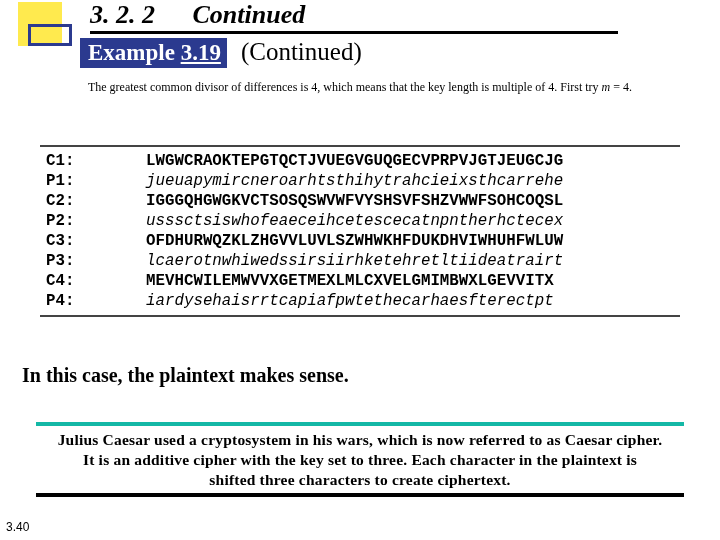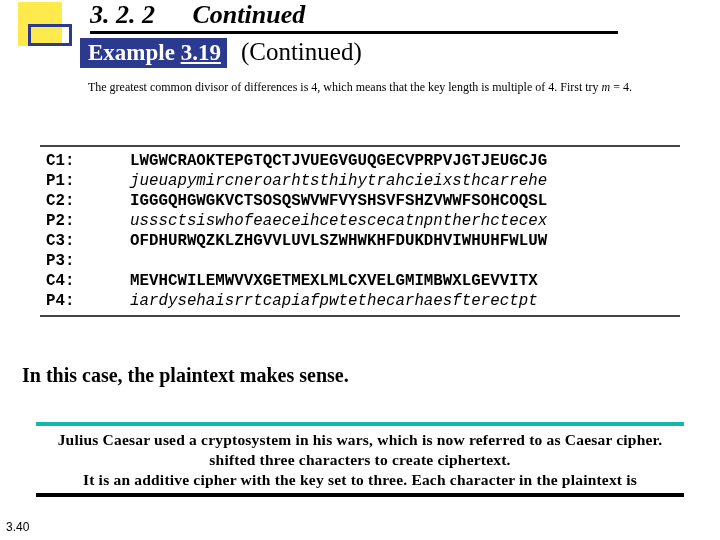--- a/index.html
+++ b/index.html
@@ -66,20 +66,21 @@
     border-top:2px solid #444;
     border-bottom:2px solid #444;
     padding:4px 0 4px 0;
   }
   .row{
     display:flex;
     font-family:'Courier New',Courier,monospace;
     font-size:15.8px;
     white-space:nowrap;
     padding:1px 6px;
+    gap:16px;
   }
   .lbl{font-weight:bold;width:44px;}
   .val{font-family:'Courier New',Courier,monospace;margin-left:40px;}
   .bold .val{font-weight:bold;}
   .ital .val{font-style:italic;}
   .para2{
     position:absolute;
     left:22px;top:364px;
     font-weight:bold;
     font-size:20px;
@@ -150,34 +151,35 @@
     <div class="row ital">
       <span class="lbl">P2:</span>
       <span class="val">usssctsiswhofeaeceihcetescecatnpntherhctecex</span>
     </div>
     <div class="row bold">
       <span class="lbl">C3:</span>
       <span class="val">OFDHURWQZKLZHGVVLUVLSZWHWKHFDUKDHVIWHUHFWLUW</span>
     </div>
     <div class="row ital">
       <span class="lbl">P3:</span>
+      <span class="val">lcaerotnwhiwedssirsiirhketehretltiideatrairt</span>
     </div>
     <div class="row bold">
       <span class="lbl">C4:</span>
       <span class="val">MEVHCWILEMWVVXGETMEXLMLCXVELGMIMBWXLGEVVITX</span>
     </div>
     <div class="row ital">
       <span class="lbl">P4:</span>
       <span class="val">iardysehaisrrtcapiafpwtethecarhaesfterectpt</span>
     </div>
   </div>
 
 <div class="para2">In this case, the plaintext makes sense.</div>
 
 <div class="quote-wrap">
   <div class="quote">
     <div>Julius Caesar used a cryptosystem in his wars, which is now referred to as Caesar cipher.</div>
+    <div>It is an additive cipher with the key set to three. Each character in the plaintext is</div>
     <div>shifted three characters to create ciphertext.</div>
-    <div>It is an additive cipher with the key set to three. Each character in the plaintext is</div>
   </div>
 </div>
 
 <div class="pg">3.40</div>
 
 </body></html>

